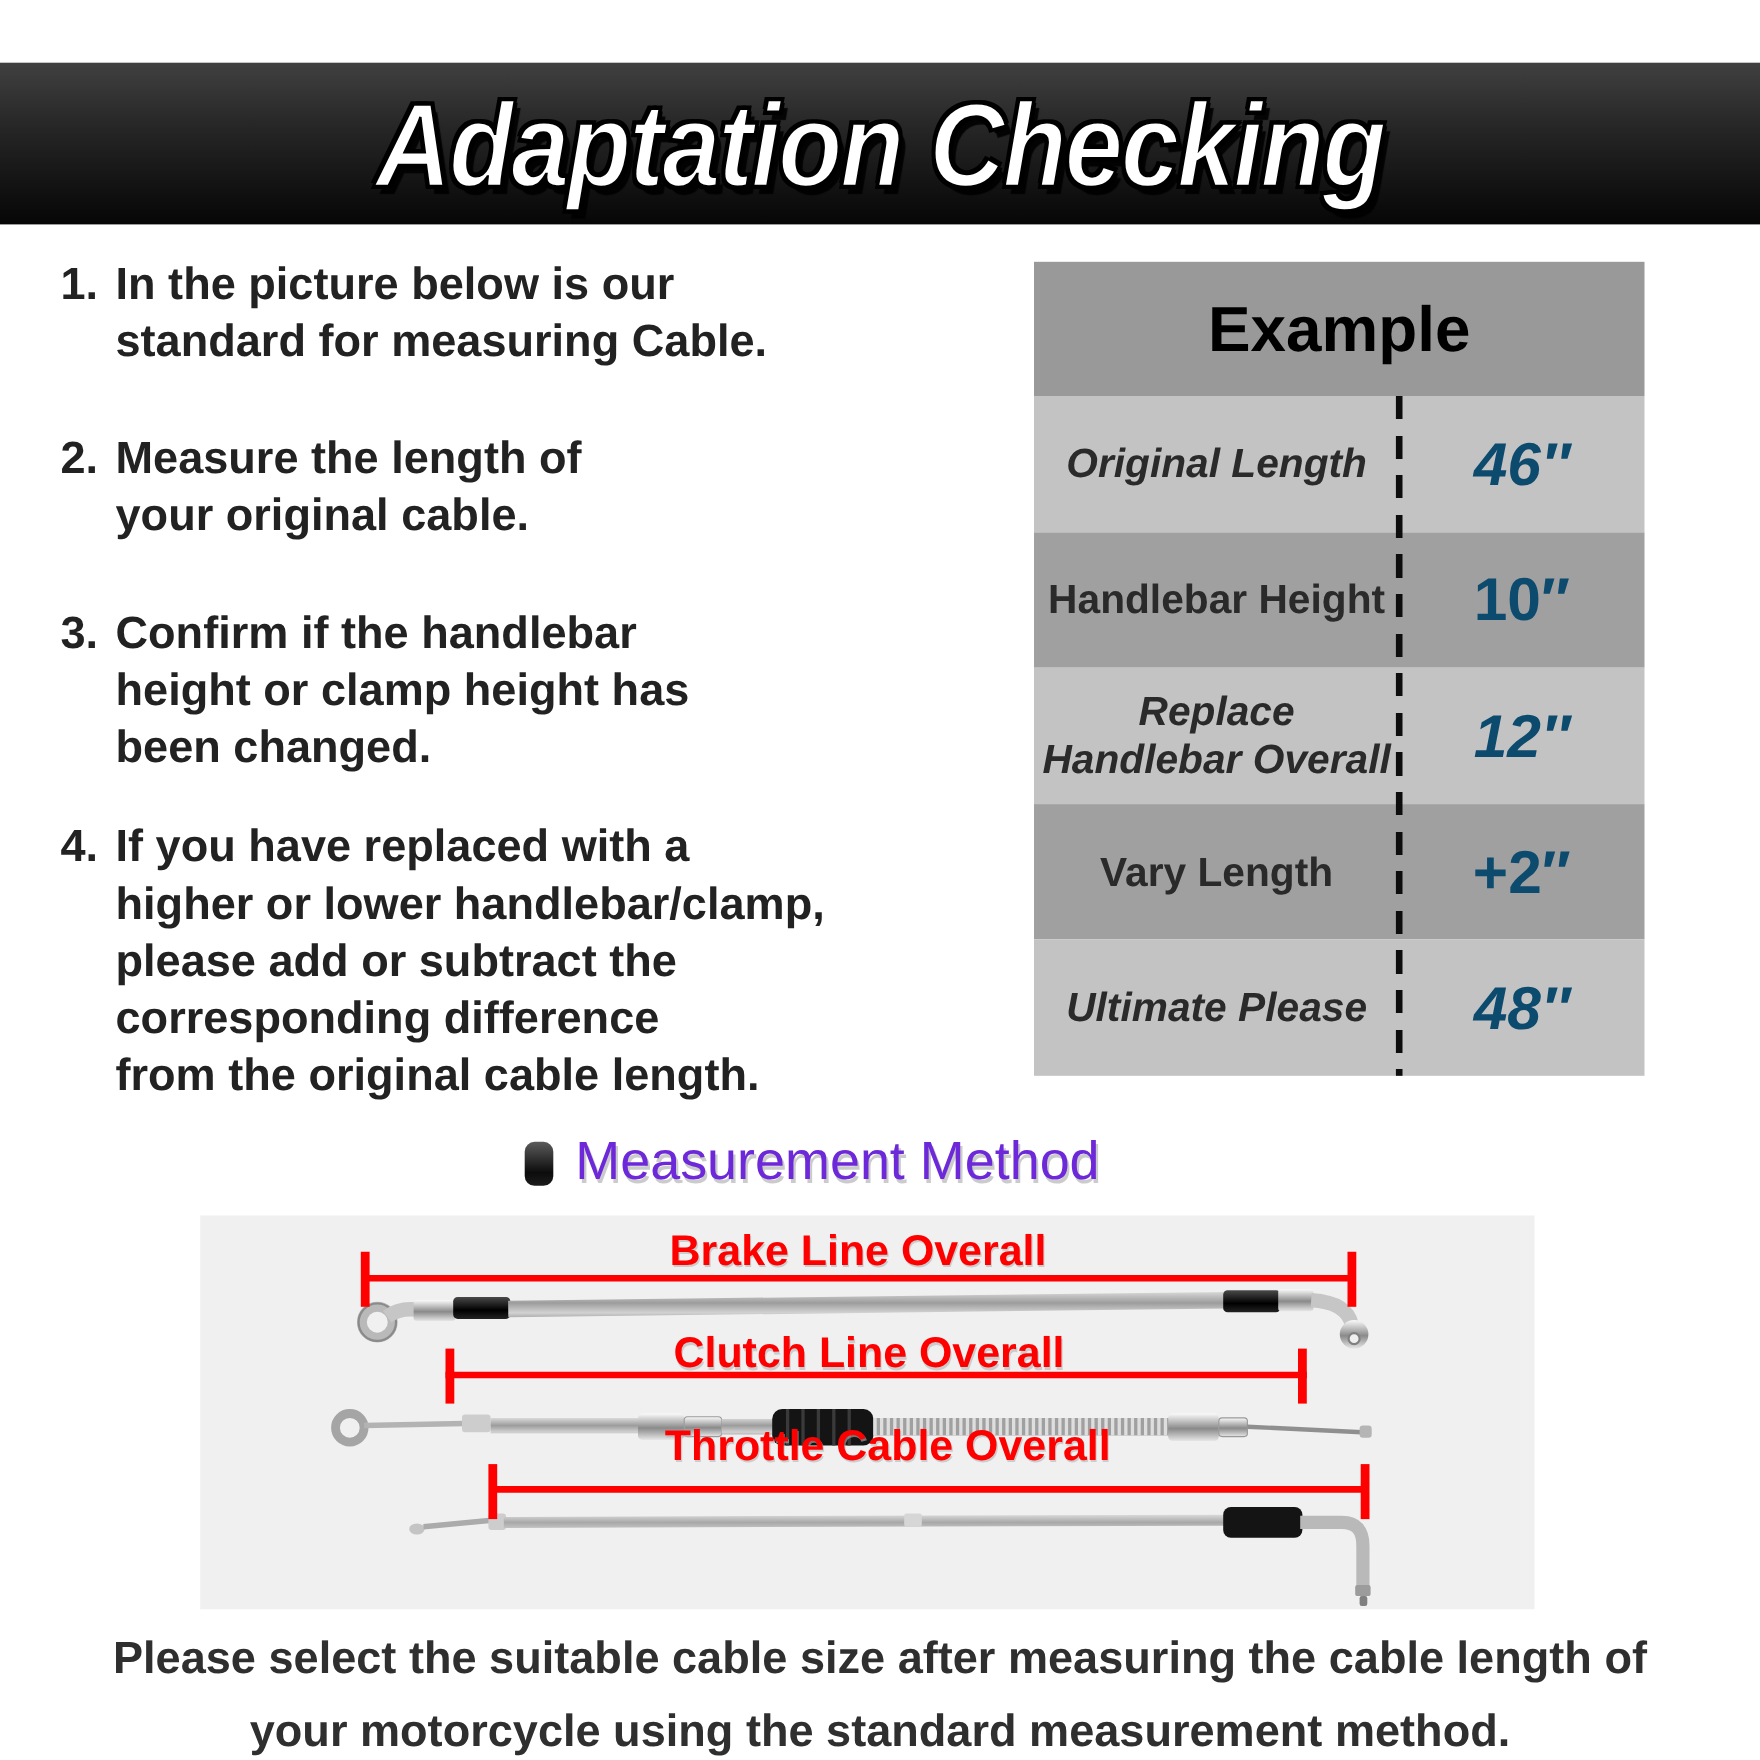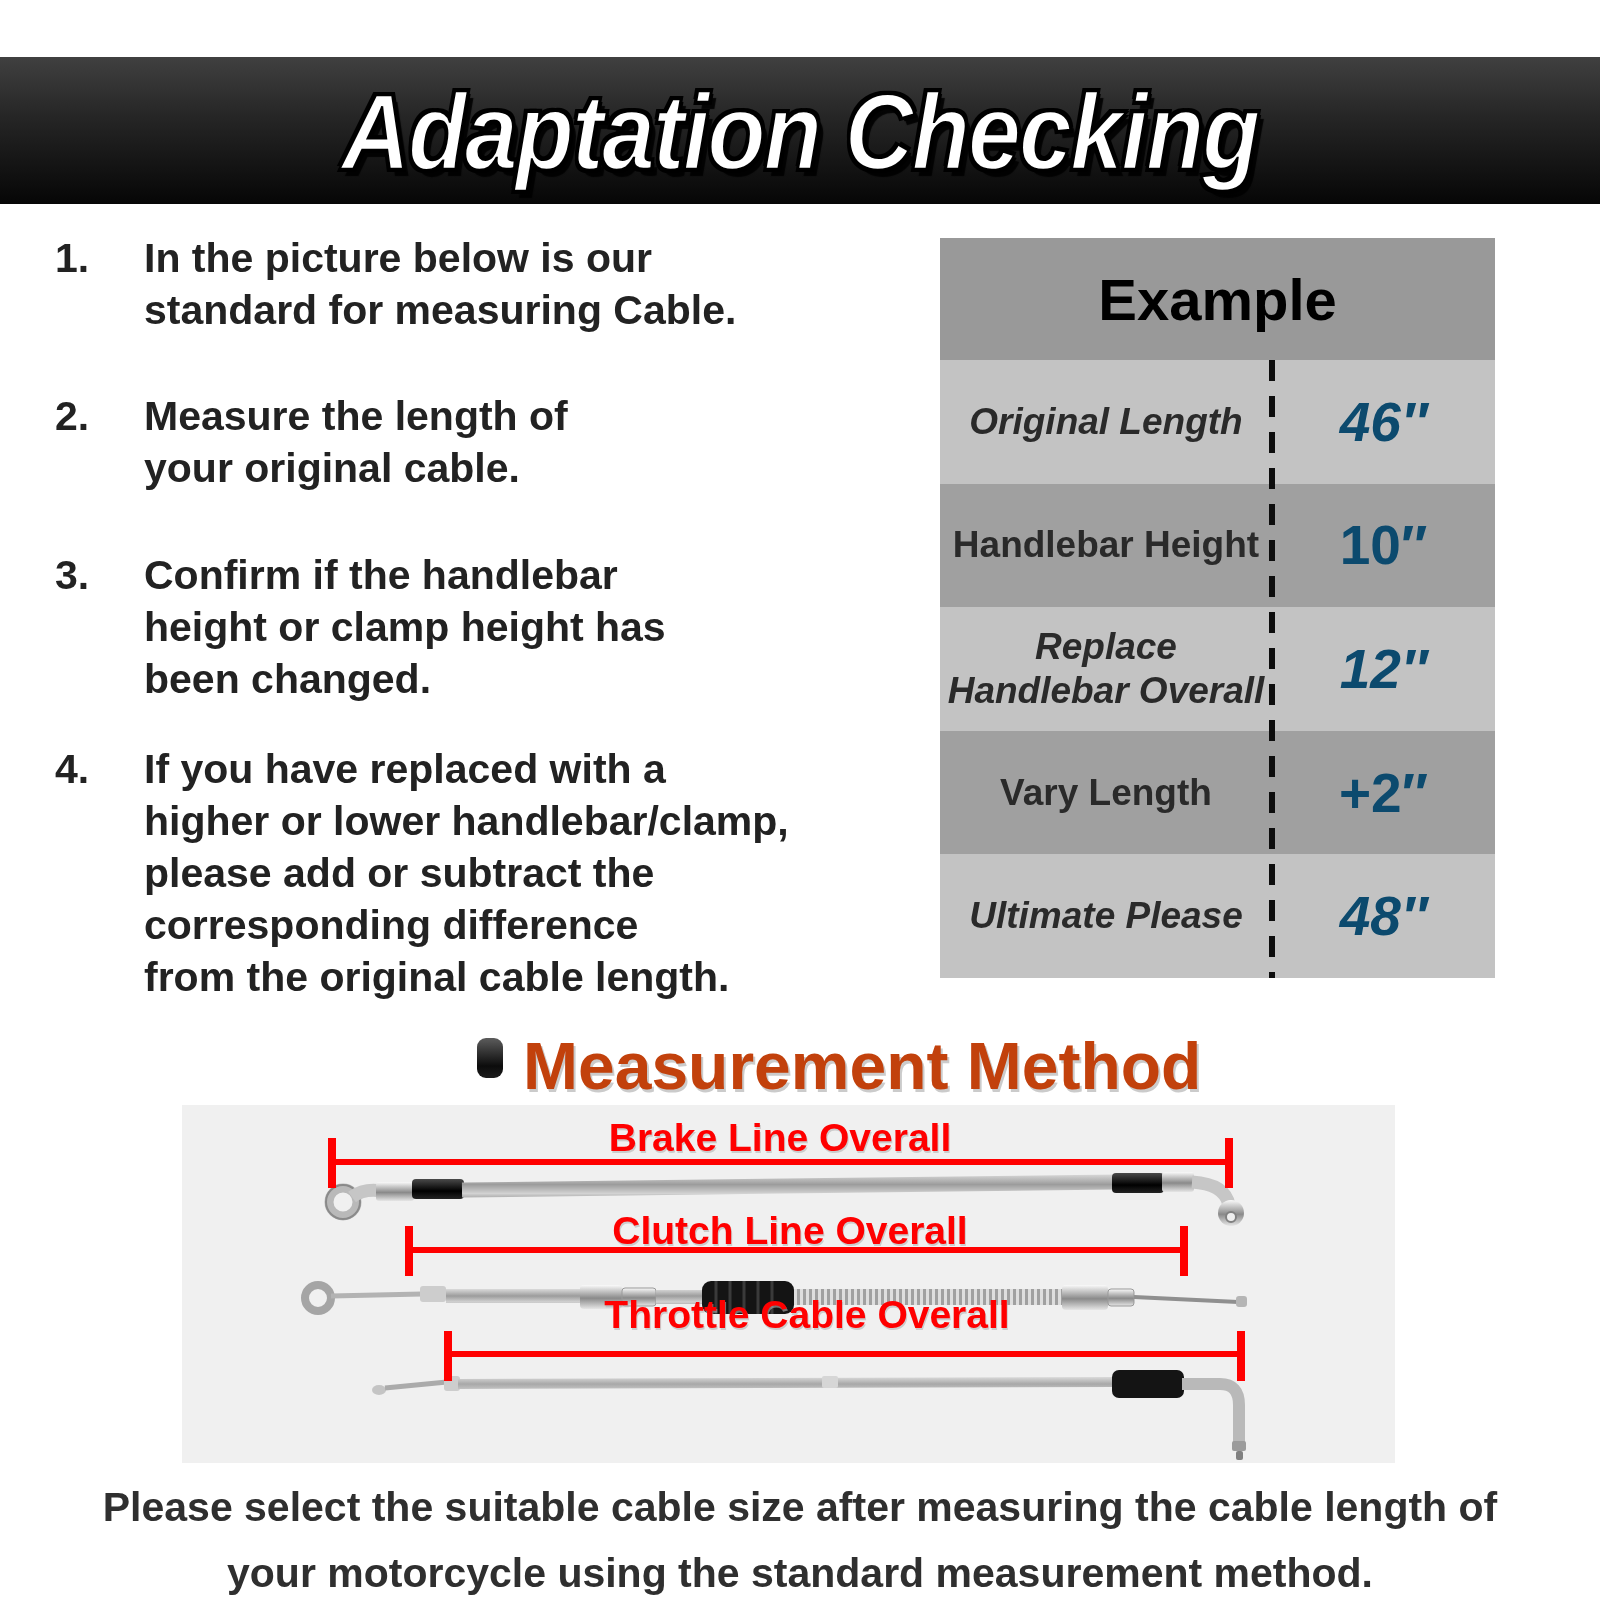--- a/index.html
+++ b/index.html
@@ -23,41 +23,41 @@
   .banner-title{position:absolute;left:0;top:0;width:100%;height:147px;line-height:150px;
     text-align:center;font-size:108px;font-weight:bold;font-style:italic;color:#ffffff;
     letter-spacing:-2px;transform:scaleX(0.88);
     -webkit-text-stroke:2.5px #000;
     text-shadow:-3px -3px 0 #000,3px -3px 0 #000,-3px 3px 0 #000,3px 3px 0 #000,6px 7px 1px rgba(0,0,0,0.9);
     white-space:nowrap;}
 
   
   .instr-item{position:absolute;display:flex;font-size:41px;font-weight:bold;line-height:52px;color:#222;}
   .instr-num{width:50px;flex:0 0 50px;}
-  .instr-text{white-space:pre-line;margin-left:39px;}
+  .instr-text{white-space:pre-line;}
 
   
   .ex-table{position:absolute;left:940px;top:238px;width:555px;height:740px;}
   .ex-header{height:122px;background:var(--table-header-bg);display:flex;align-items:center;justify-content:center;
     font-size:58px;font-weight:bold;color:#000000;}
   .ex-rows{position:relative;height:618px;display:flex;flex-direction:column;}
   .ex-row{flex:1;display:flex;}
   .ex-row.light{background:var(--table-row-light);font-style:italic;}
   .ex-row.dark{background:var(--table-row-dark);}
   .ex-label{width:332px;flex:0 0 332px;display:flex;align-items:center;justify-content:center;text-align:center;
     font-size:37px;font-weight:bold;color:#2a2a2a;line-height:44px;white-space:pre-line;}
   .ex-value{flex:1;display:flex;align-items:center;justify-content:center;
     font-size:55px;font-weight:bold;color:#0c4a6e;}
   .ex-dash{position:absolute;left:329px;top:0;width:6px;height:618px;
     background:repeating-linear-gradient(180deg,#0d0d0d 0 21px,transparent 21px 36px);}
 
   
   .mm-bullet{position:absolute;left:477px;top:1038px;width:26px;height:40px;border-radius:9px;
     background:linear-gradient(180deg,#5c5c5c 0%,#0c0c0c 70%,#1c1c1c 100%);}
-  .mm-heading{position:absolute;left:523px;top:1028px;font-size:66px;font-weight:bold;color:#c2410c;
+  .mm-heading{position:absolute;left:523px;top:1028px;font-size:49px;font-weight:normal;color:#6d28d9;
     white-space:nowrap;text-shadow:2px 3px 0 rgba(160,160,160,0.55);}
 
   
   .panel{position:absolute;left:182px;top:1105px;width:1213px;height:358px;background:var(--panel-bg);}
   .panel svg{position:absolute;left:0;top:0;}
   .m-label{position:absolute;transform:translateX(-50%);font-size:39px;font-weight:bold;
     color:var(--accent-red);white-space:nowrap;text-shadow:1px 2px 0 rgba(180,180,180,0.6);}
   .m-label.brake{left:598px;top:11px;}
   .m-label.clutch{left:608px;top:104px;}
   .m-label.throttle{left:625px;top:188px;}

